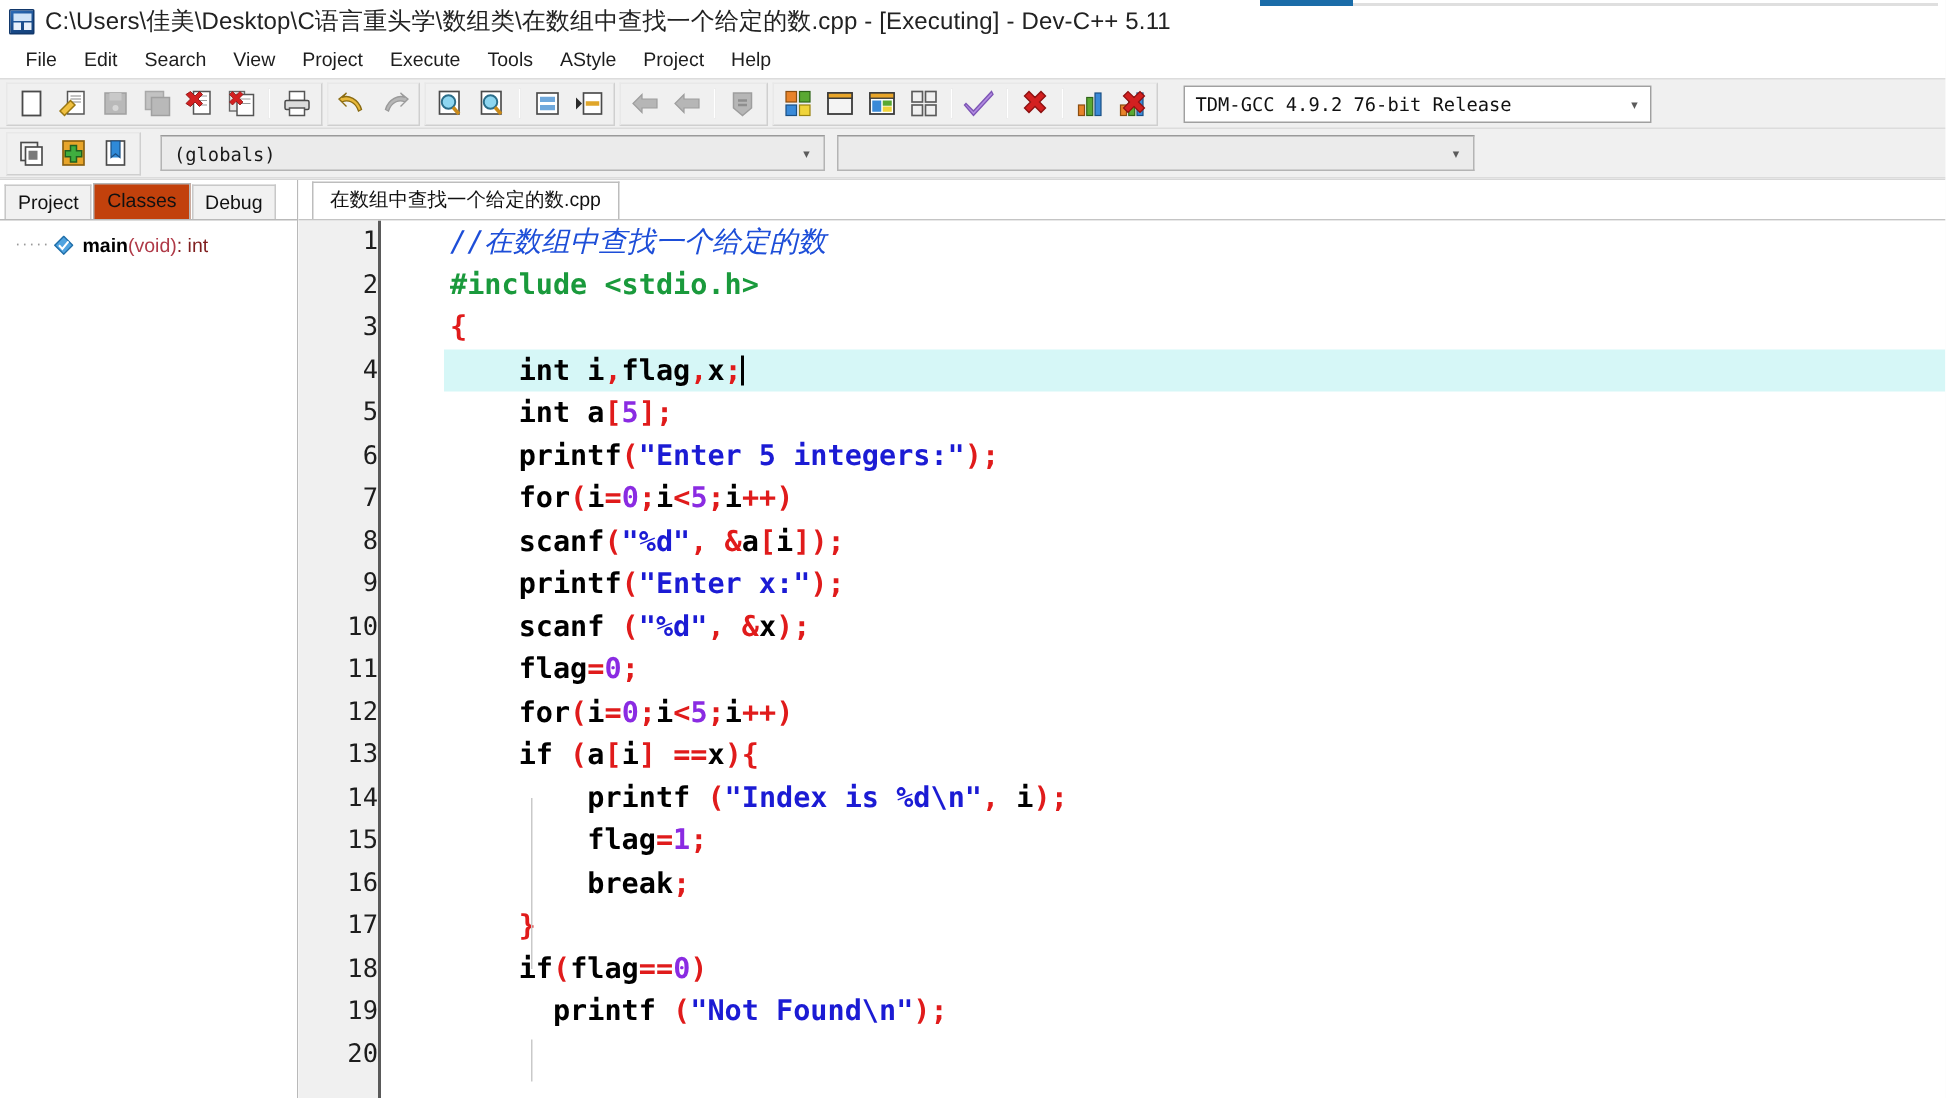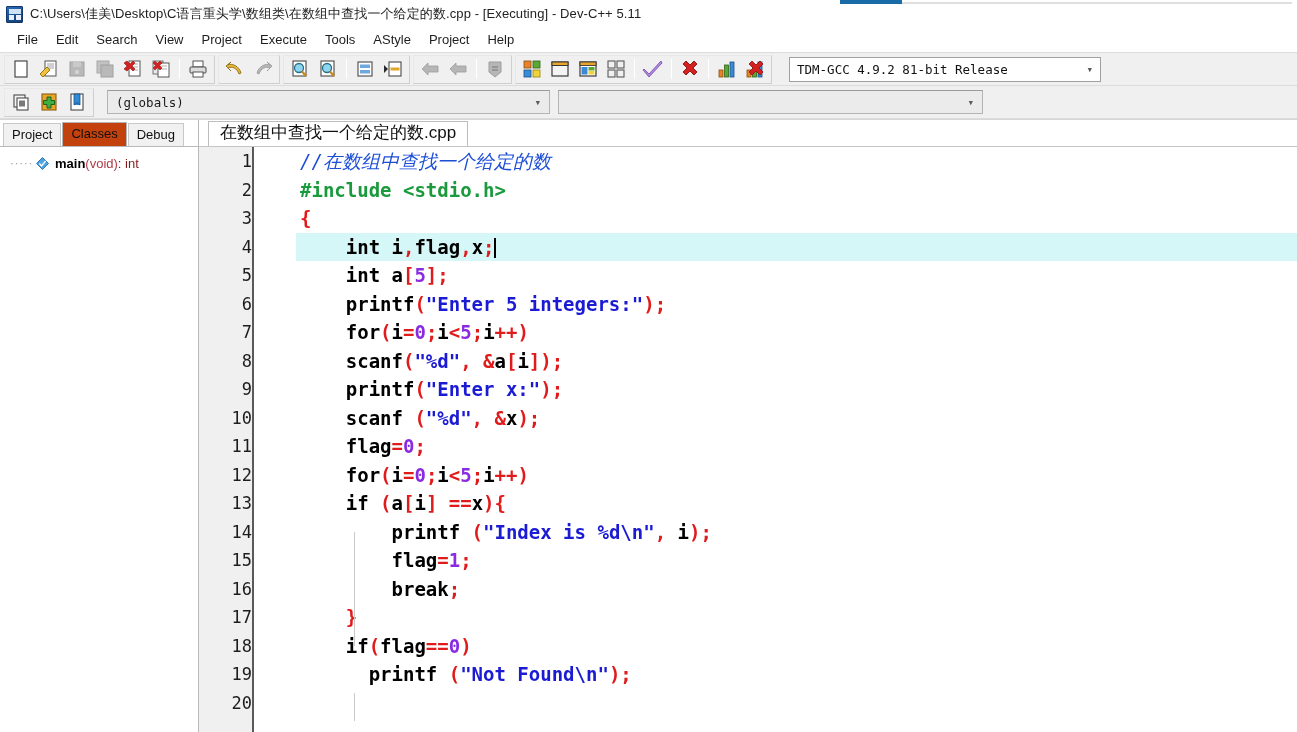--- a/index.html
+++ b/index.html
@@ -45,21 +45,21 @@
     background: #cfe3f7;
   }
   .app-icon::after {
     content: "";
     position: absolute; left: 2px; bottom: 2px;
     width: 5px; height: 5px;
     background: #e8f1fb;
     box-shadow: 7px 0 0 #e8f1fb;
   }
   .title-text {
-    font-size: 13px;
+    font-size: 16px;
     color: #222222;
     white-space: nowrap;
     letter-spacing: 0.1px;
   }
   .top-blue-bar {
     position: absolute;
     left: 840px; top: 0px;
     width: 62px; height: 4px;
     background: #1a6ca8;
   }
@@ -249,21 +249,21 @@
   }
   .editor-tabs {
     height: 26px;
     display: flex;
     align-items: flex-end;
     background: #ffffff;
     padding-left: 9px;
     flex: 0 0 26px;
   }
   .editor-tab {
-    font-size: 17px;
+    font-size: 13px;
     color: #111;
     padding: 3px 11px 5px 11px;
     border: 1px solid #bdbdbd;
     border-bottom: none;
     background: #ffffff;
     cursor: default;
     line-height: 16px;
     white-space: nowrap;
   }
   .code-area {
@@ -568,21 +568,21 @@
           <svg class="tb-icon" width="20" height="20" viewBox="0 0 20 20">
             <rect x="2" y="11" width="4" height="7" fill="#e8832a" stroke="#8a4d10" stroke-width="0.8"></rect>
             <rect x="7.5" y="6" width="4" height="12" fill="#5aa832" stroke="#2f6418" stroke-width="0.8"></rect>
             <rect x="13" y="3" width="4" height="15" fill="#3a8ad8" stroke="#1a4f84" stroke-width="0.8"></rect>
             <path d="M4 5 L7 2 L11 6 L15 2 L18 5 L14 9 L18 13 L15 16 L11 12 L7 16 L4 13 L8 9 Z" fill="#d32020" stroke="#8d1010" stroke-width="0.8"></path>
           </svg>
         </div>
       </div>
 
       <div class="compiler-combo">
-        <span>TDM-GCC 4.9.2 81-bit Release</span>
+        <span>TDM-GCC 4.9.2 76-bit Release</span>
         <span class="combo-caret">▾</span>
       </div>
     </div>
 
     <div class="toolbar-row">
       <div class="tb-group">
         <div class="tb-btn">
           <svg class="tb-icon" width="20" height="20" viewBox="0 0 20 20">
             <rect x="3" y="3" width="11" height="12" fill="#f4f4f4" stroke="#4a4a4a" stroke-width="1.1"></rect>
             <rect x="6" y="6" width="11" height="12" fill="#fff" stroke="#4a4a4a" stroke-width="1.1"></rect>

